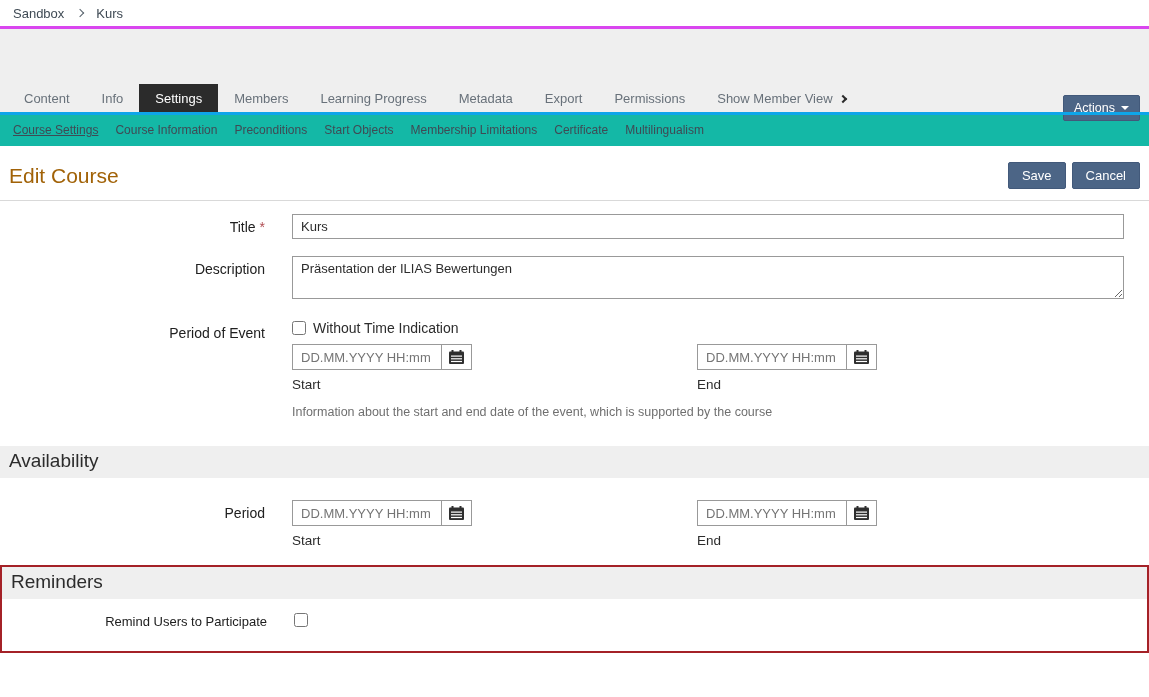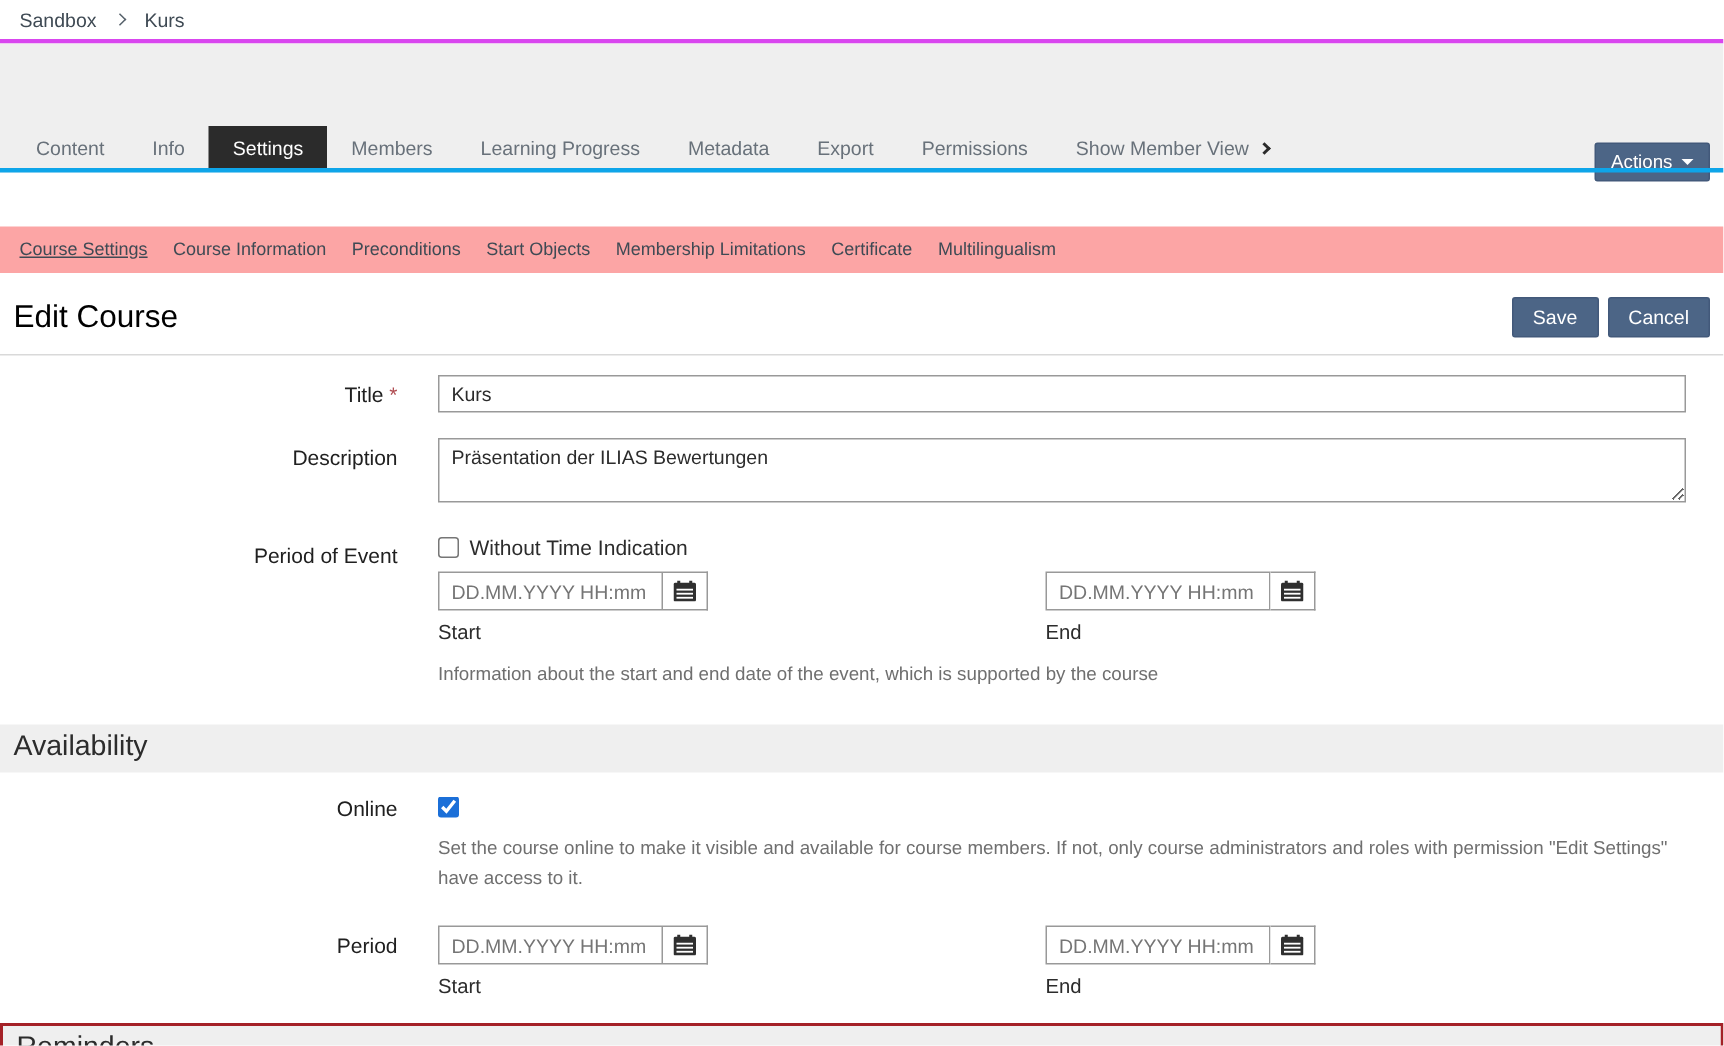--- a/index.html
+++ b/index.html
@@ -78,34 +78,33 @@
     align-items: center;
     gap: 7px;
   }
   .tab.active { background: #2b2b2b; color: #ffffff; }
   .tab .chev { border-color: #2b2b2b; width: 6px; height: 6px; border-right-width: 2px; border-top-width: 2px; }
   
   .subtab-bar {
     display: flex;
     gap: 17px;
     padding: 8px 13px 9px;
-    background: #fca5a5;
+    background: #14b8a6;
     font-size: 12px;
-    margin-top: 36px;
   }
   .subtab { color: #3f4a54; text-decoration: none; cursor: pointer; white-space: nowrap; }
   .subtab.active { text-decoration: underline; }
   
   .page-header {
     display: flex;
     justify-content: space-between;
     align-items: center;
     padding: 16px 9px 11px 9px;
   }
-  .page-title { font-size: 21px; font-weight: 400; color: #000000; }
+  .page-title { font-size: 21px; font-weight: 400; color: #a16207; }
   .btn-group { display: flex; gap: 6px; }
   .btn {
     background: #4c6586;
     color: #ffffff;
     border: 1px solid #42597a;
     border-radius: 2px;
     font-family: "Liberation Sans", sans-serif;
     font-size: 13px;
     padding: 5px 13px;
     cursor: pointer;
@@ -302,27 +301,20 @@
           </div>
           <div class="date-sub">End</div>
         </div>
       </div>
       <div class="byline">Information about the start and end date of the event, which is supported by the course</div>
     </div>
   </div>
 
   <div class="section-header" style="margin-top:24px;">Availability</div>
 
-  <div class="form-row">
-    <div class="flabel" style="padding-top:0;">Online</div>
-    <div class="fcontrol">
-      <input type="checkbox" class="cb-solo" checked="" style="">
-      <div class="byline tight">Set the course online to make it visible and available for course members. If not, only course administrators and roles with permission "Edit Settings" have access to it.</div>
-    </div>
-  </div>
 
   <div class="form-row" style="margin-top:22px;">
     <div class="flabel">Period</div>
     <div class="fcontrol">
       <div class="date-pair">
         <div class="date-col">
           <div class="date-group">
             <input type="text" class="date-input" placeholder="DD.MM.YYYY HH:mm" style="">
             <button class="cal-btn">
               <svg width="15" height="14" viewBox="0 0 15 14">

